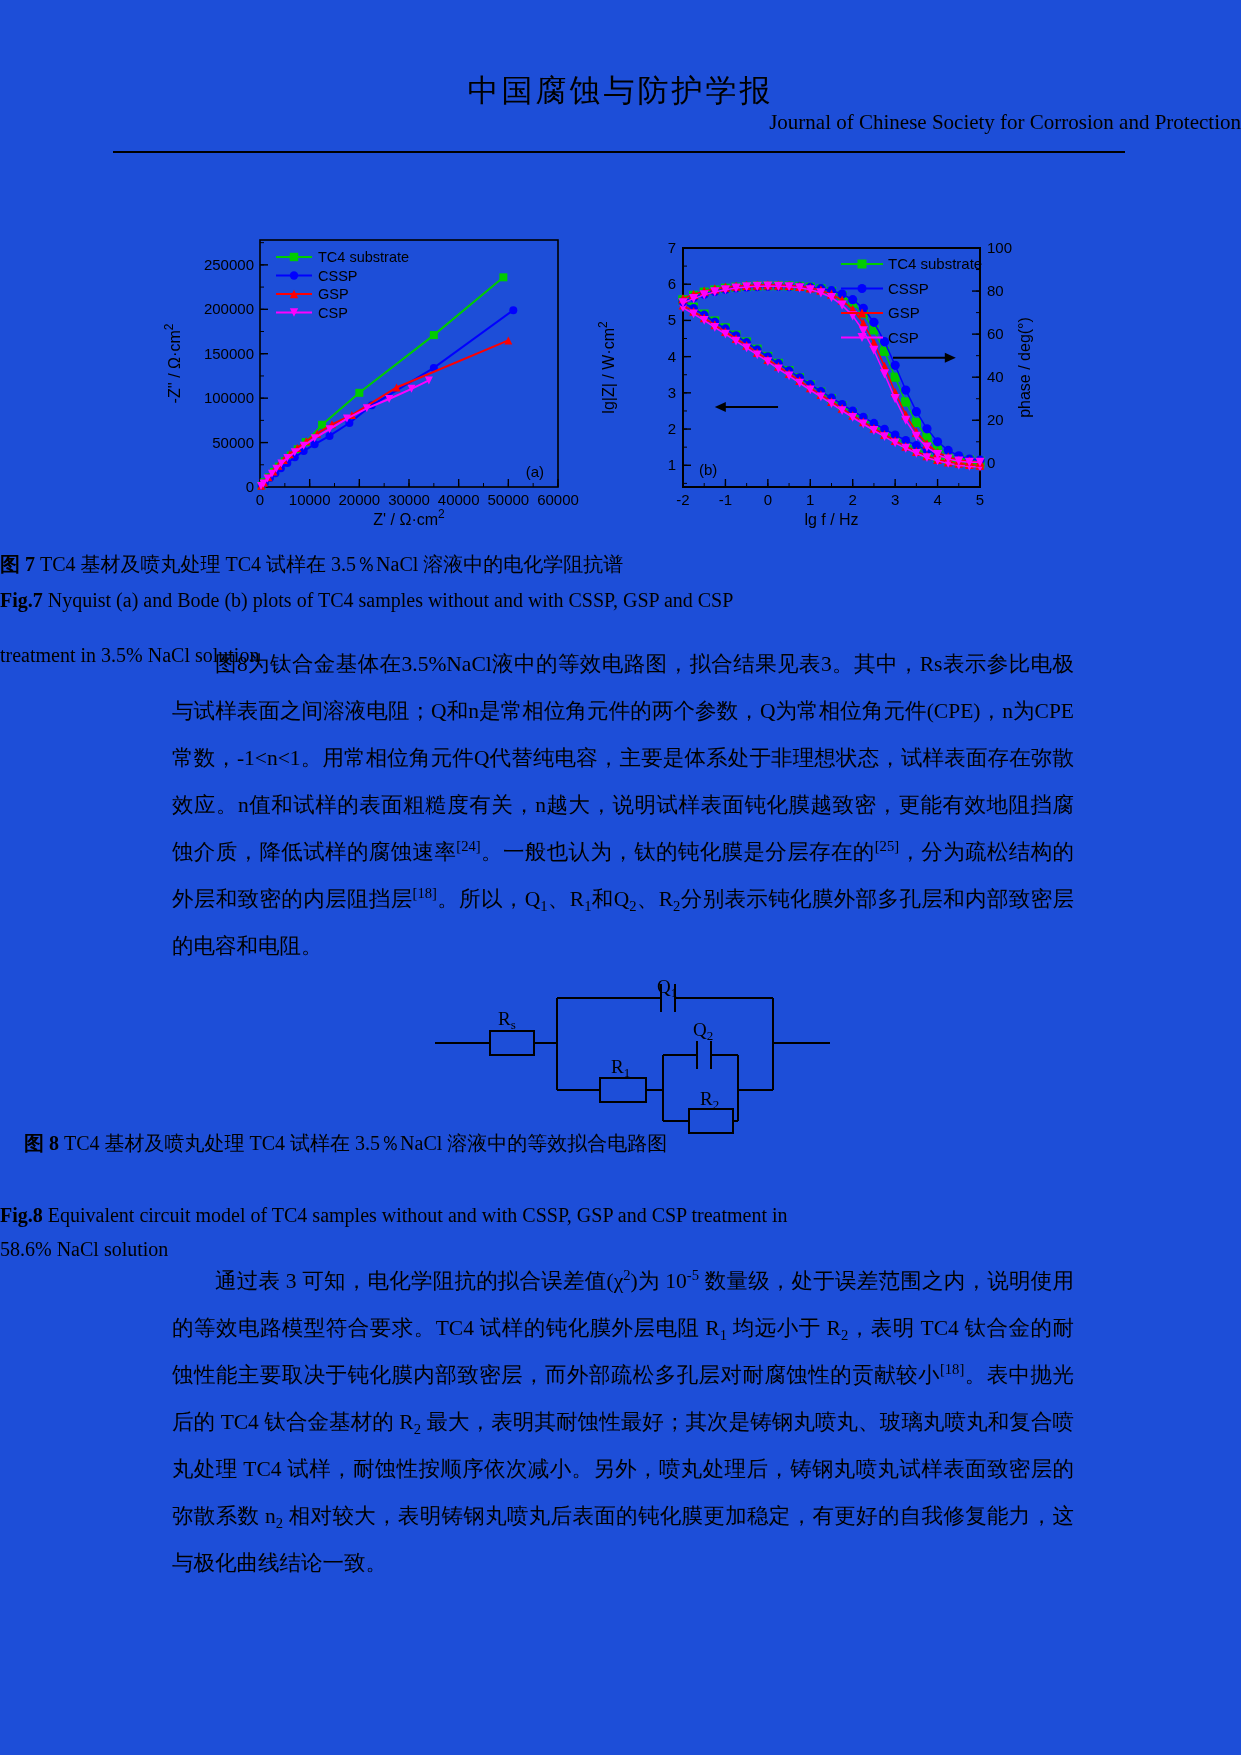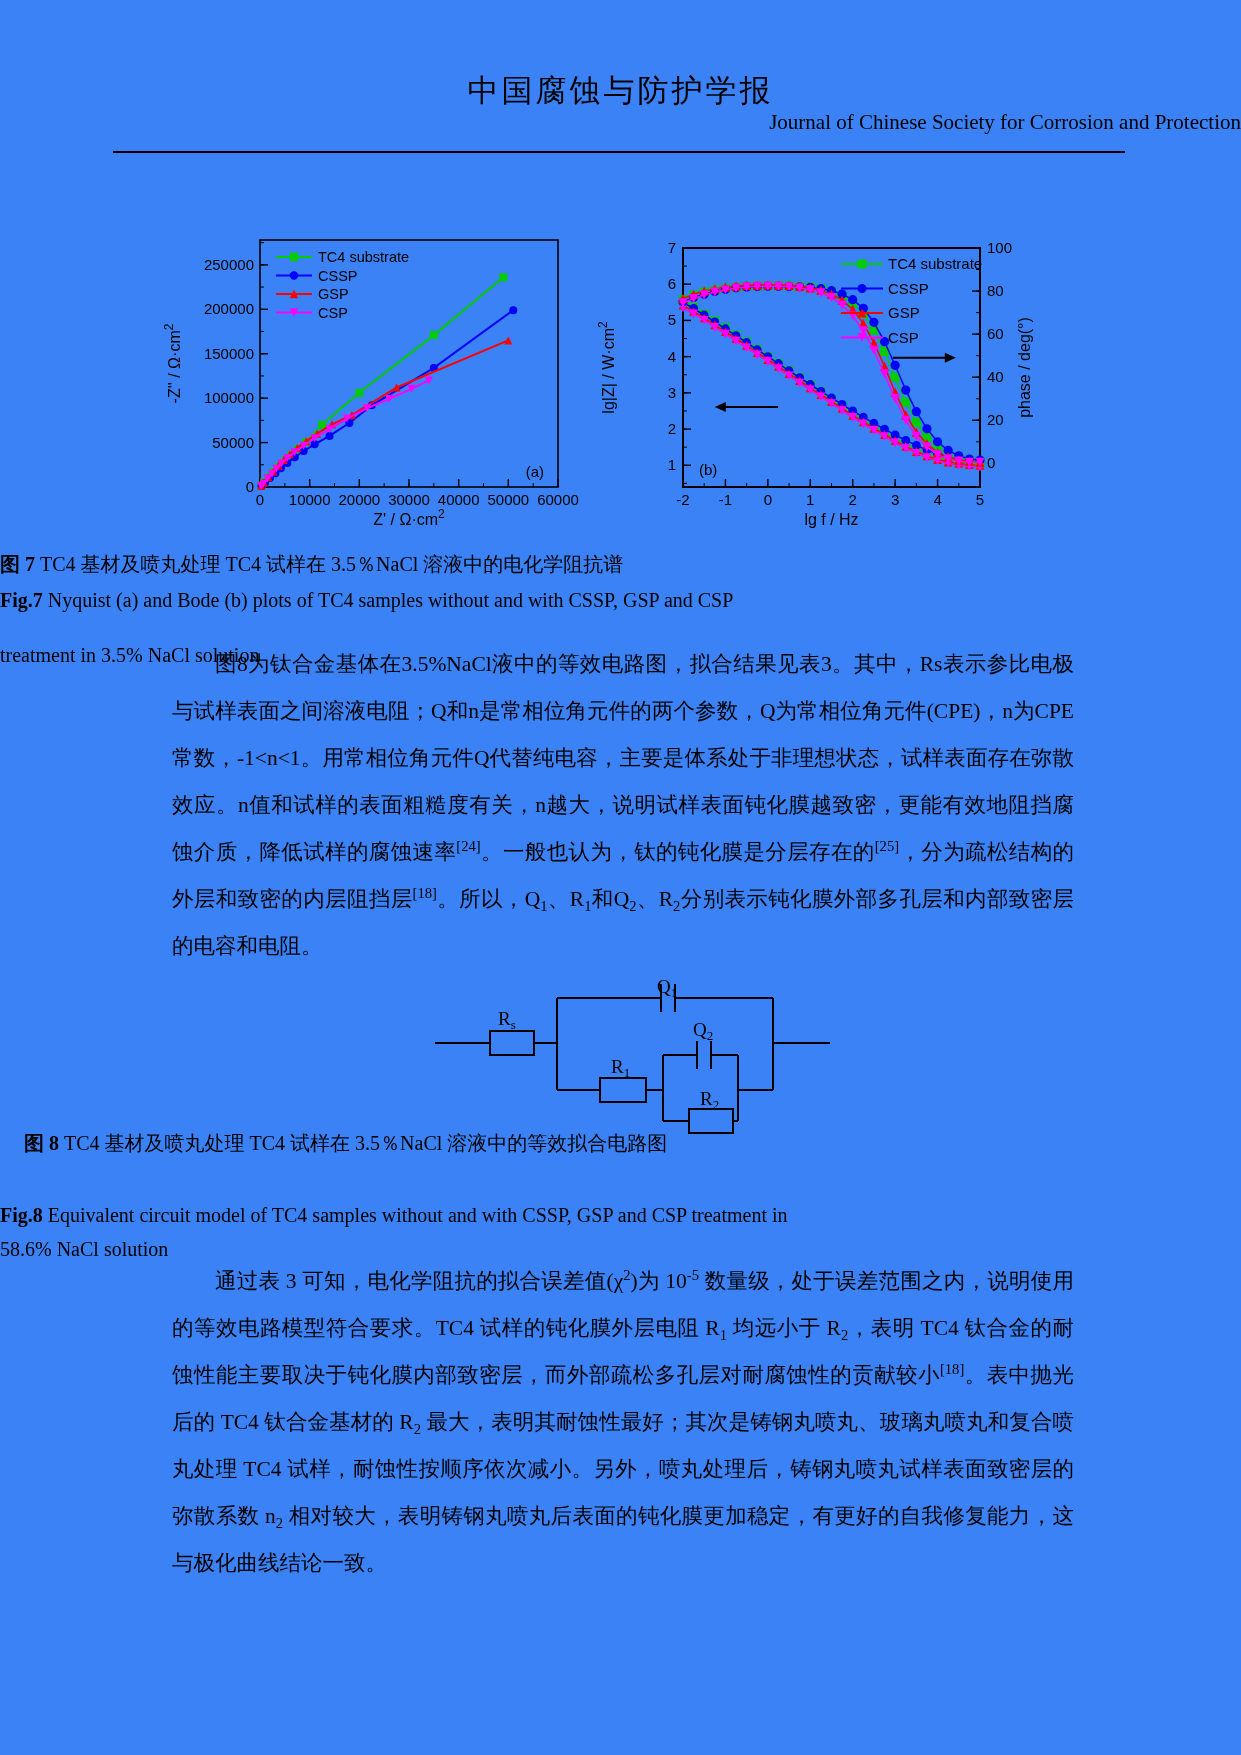--- a/index.html
+++ b/index.html
@@ -1,16 +1,16 @@
 <!DOCTYPE html>
 <html><head>
 <meta charset="utf-8">
 <style>
   html,body{margin:0;padding:0;background:#fff;}
-  .page{position:relative;width:1241px;height:1755px;background:#3b82f6;
+  .page{position:relative;width:1241px;height:1755px;background:#1d4ed8;
         font-family:"Liberation Serif",serif;color:#000;overflow:hidden;}
   .hdr-zh{position:absolute;top:70px;left:0;width:100%;text-align:center;
           font-size:31px;letter-spacing:3px;}
   .hdr-en{position:absolute;top:110px;left:0;width:100%;text-align:right;font-size:21px;}
   .rule{position:absolute;top:151px;left:113px;width:1012px;height:2px;background:#000;}
   .chart{position:absolute;}
   #chartA{left:158px;top:200px;width:430px;height:340px;}
   #chartB{left:588px;top:200px;width:460px;height:340px;}
   .cap{position:absolute;left:0;width:100%;font-size:20px;}
   #cap7zh{top:551px;}

